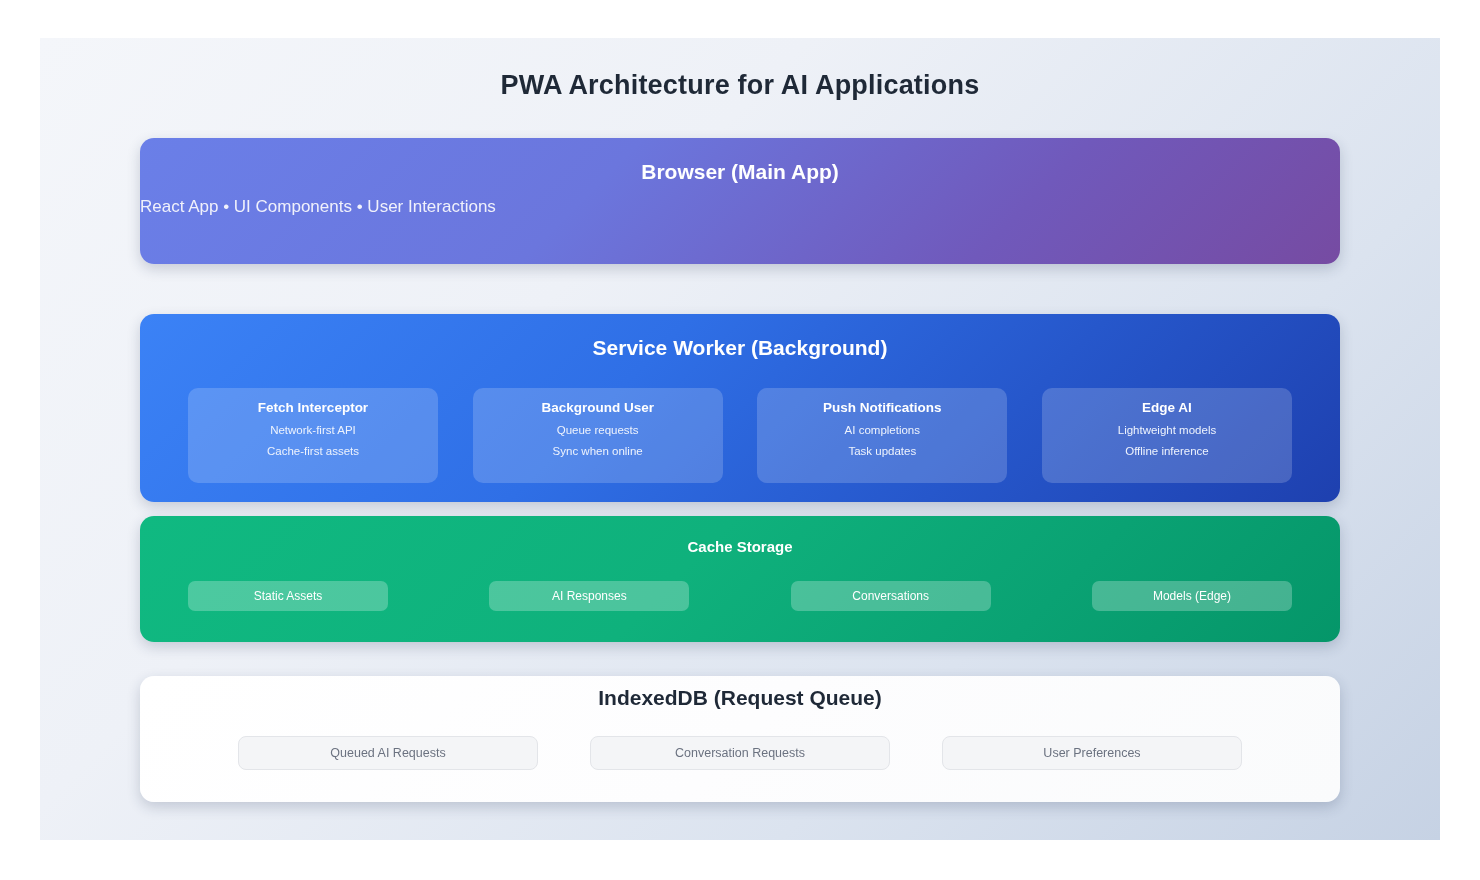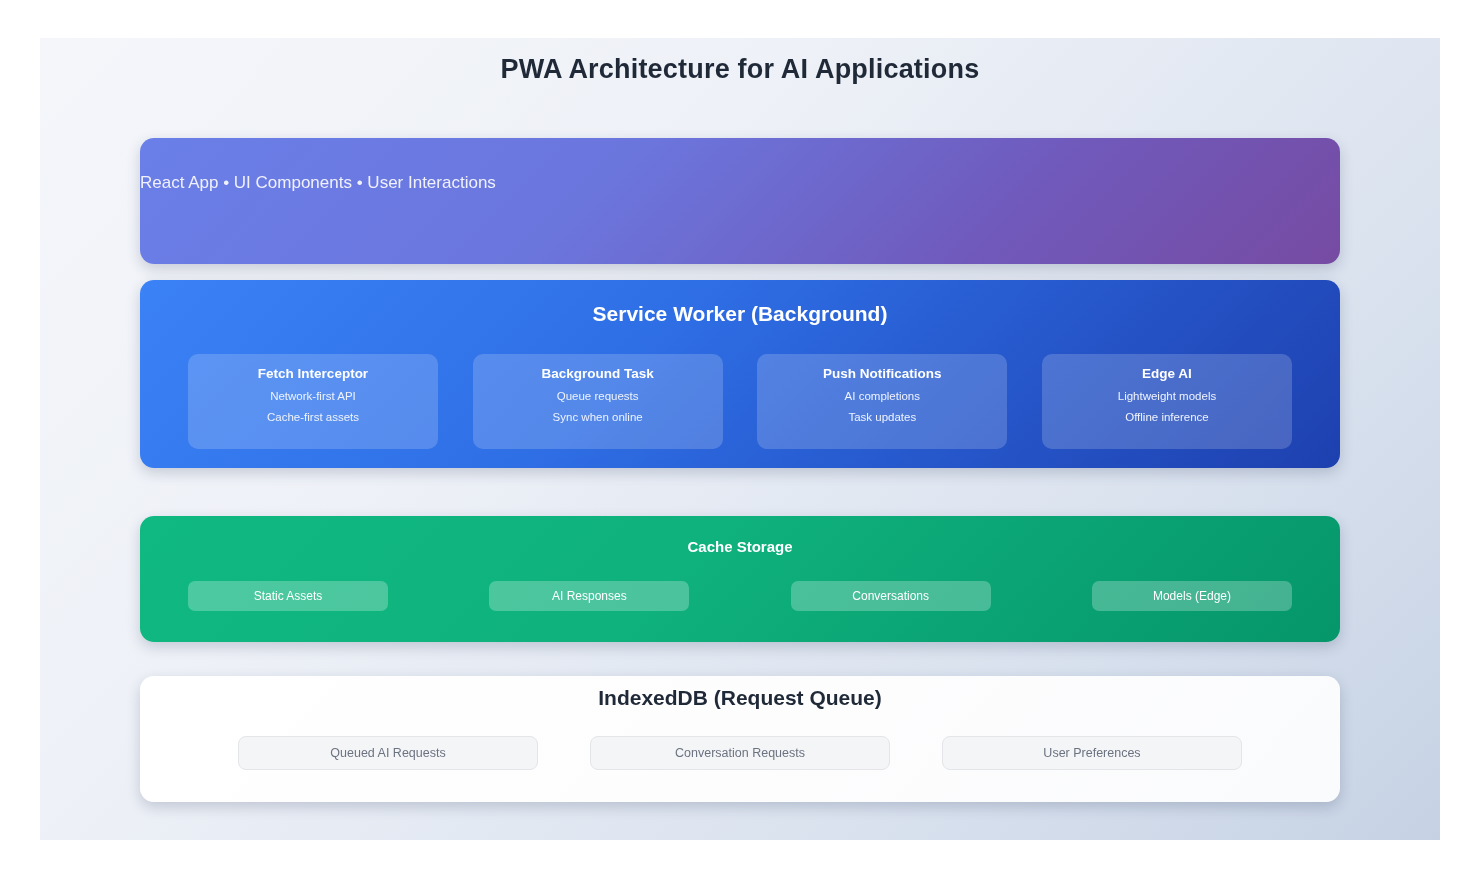--- a/index.html
+++ b/index.html
@@ -22,22 +22,22 @@
     top: 38px;
     width: 1400px;
     height: 802px;
     background: linear-gradient(135deg, #f4f6fa 0%, #eef1f7 35%, #dbe3ef 70%, #c6d2e4 100%);
     box-sizing: border-box;
     overflow: hidden;
   }
 
   
   #page-title {
-    margin: 6px;
-    padding-top: 10px;
+    margin: 0;
+    padding-top: 32px;
     text-align: center;
     font-size: 27px;
     font-weight: bold;
     color: #1f2937;
     letter-spacing: 0.2px;
   }
 
   
   .layer {
     position: absolute;
@@ -64,21 +64,21 @@
   .browser-sub {
     text-align: left;
     color: #f0f1fb;
     font-size: 17px;
     margin-top: 13px;
   }
   .browser-sub.second { margin-top: 10px; }
 
   
   #layer-service-worker {
-    top: 242px;
+    top: 276px;
     height: 188px;
     background: linear-gradient(135deg, #3b82f6 0%, #2f6fe6 40%, #2657cb 70%, #1e40af 100%);
     padding-top: 22px;
   }
   #layer-service-worker .layer-title { font-size: 21px; }
   #sw-cards {
     display: flex;
     justify-content: space-between;
     margin: 28px 48px 0 48px;
   }
@@ -154,35 +154,36 @@
   }
 </style>
 </head>
 <body>
 
 <div id="diagram-container">
 
   <h1 id="page-title">PWA Architecture for AI Applications</h1>
 
   <section class="layer" id="layer-browser">
+    <div class="layer-title">Browser (Main App)</div>
     <div class="browser-sub">React App • UI Components • User Interactions</div>
   </section>
 
   <section class="layer" id="layer-service-worker">
     <div class="layer-title">Service Worker (Background)</div>
     <div id="sw-cards">
 
       <div class="sw-card">
         <div class="sw-card-title">Fetch Interceptor</div>
         <div class="sw-card-line">Network-first API</div>
         <div class="sw-card-line">Cache-first assets</div>
       </div>
 
       <div class="sw-card">
-        <div class="sw-card-title">Background Task</div>
+        <div class="sw-card-title">Background User</div>
         <div class="sw-card-line">Queue requests</div>
         <div class="sw-card-line">Sync when online</div>
       </div>
 
       <div class="sw-card">
         <div class="sw-card-title">Push Notifications</div>
         <div class="sw-card-line">AI completions</div>
         <div class="sw-card-line">Task updates</div>
       </div>
 

